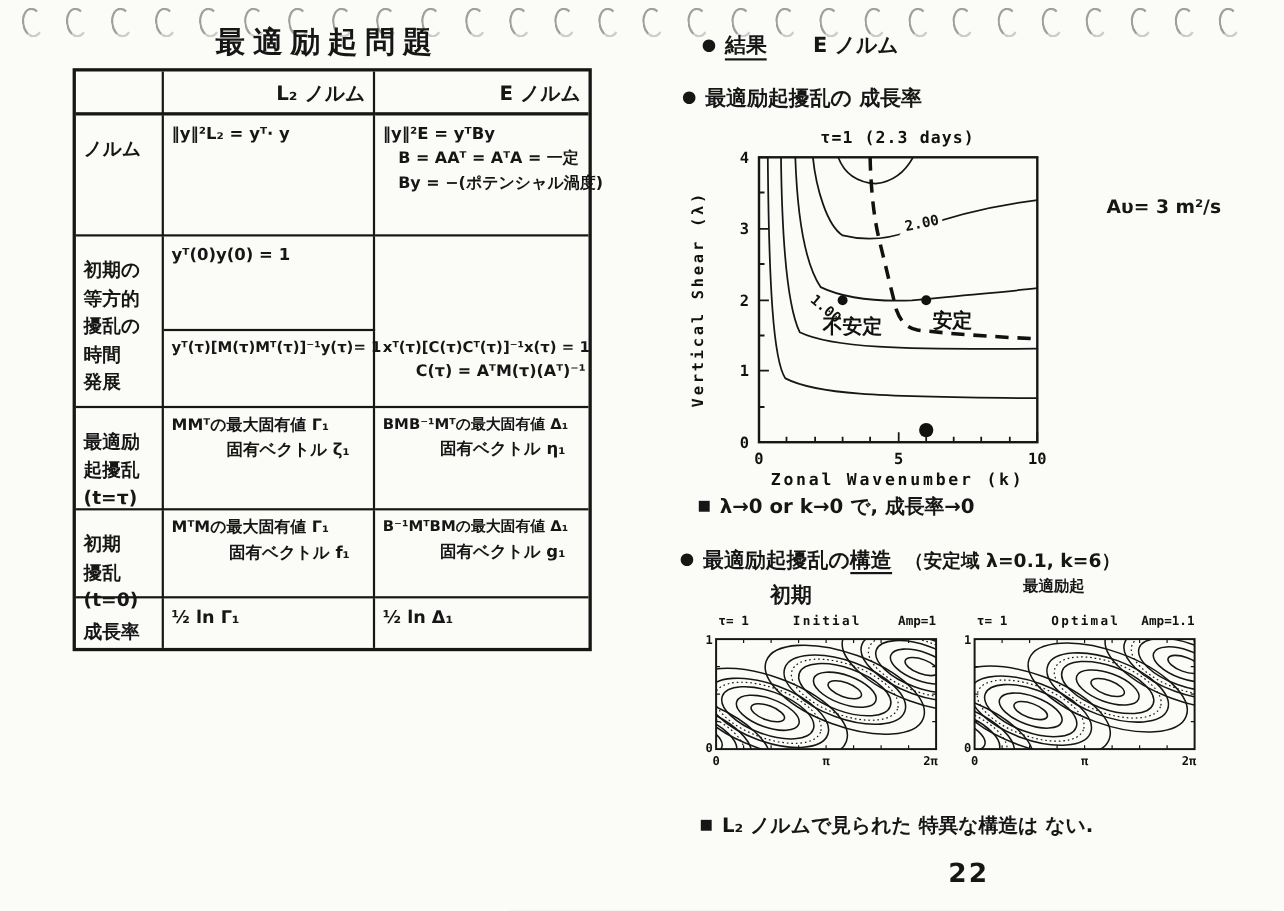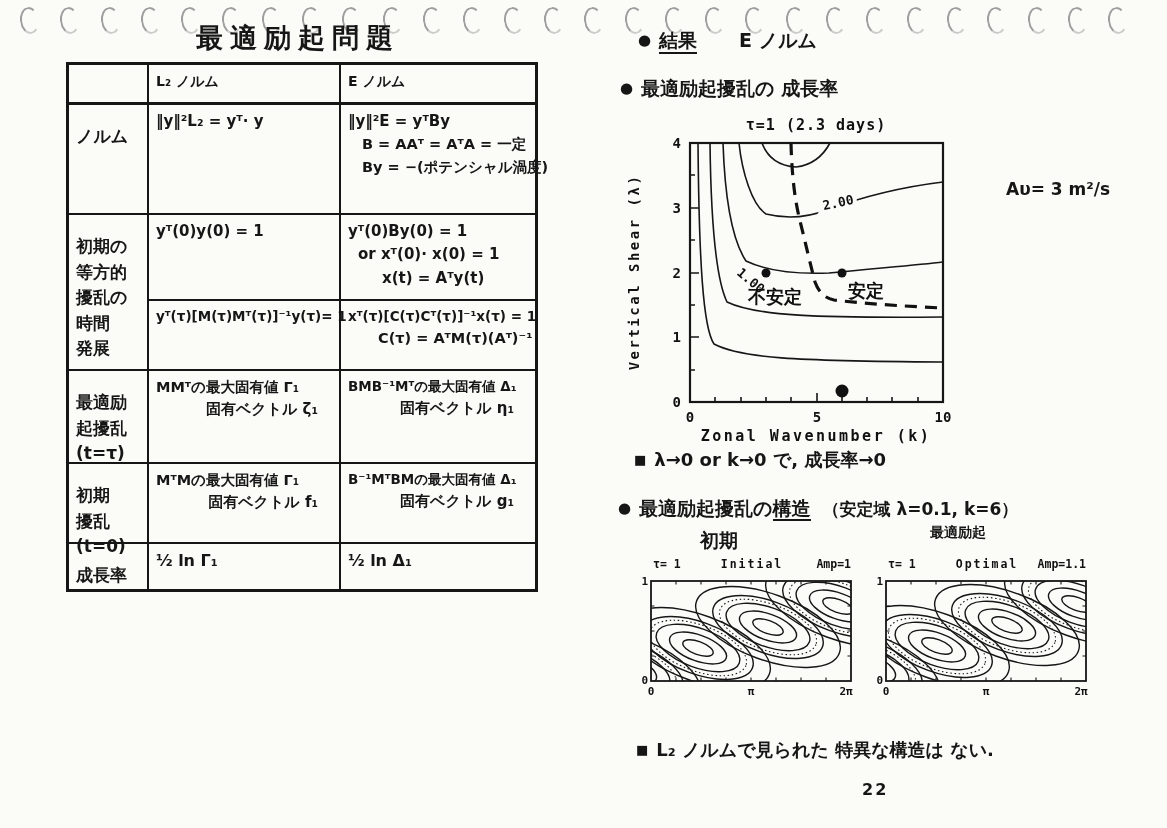--- a/index.html
+++ b/index.html
@@ -18,21 +18,21 @@
   
   .ntable{position:absolute;left:66px;top:62px;display:grid;
           grid-template-columns:80px 192px 194px;
           grid-template-rows:40px 110px 86px 70px 93px 80px 45px;
           border:3px solid #161616;}
   .ntable *{box-sizing:border-box;}
   .c{border-right:2.5px solid #161616;border-bottom:2.5px solid #161616;
      padding:5px 7px;font-size:15px;overflow:visible;}
   .c.last{border-right:none;}
   .c.bottom{border-bottom:none;}
-  .c.head{border-bottom:3px solid #161616;text-align:left;font-size:14px;padding-top:8px;}
+  .c.head{border-bottom:3px solid #161616;text-align:right;font-size:18px;padding-top:8px;}
   .c.lbl{font-size:17px;line-height:1.5;padding-top:19px;}
   .gc1{grid-column:1}.gc2{grid-column:2}.gc3{grid-column:3}
   .gr1{grid-row:1}.gr2{grid-row:2}.gr3{grid-row:3}.gr4{grid-row:4}
   .gr5{grid-row:5}.gr6{grid-row:6}.gr7{grid-row:7}
   .gr34{grid-row:3 / span 2}
   .fline{line-height:1.55;}
   .tight{font-size:13.5px;white-space:nowrap;}
   .mid{font-size:14.5px;white-space:nowrap;}
   .ml10{margin-left:10px}.ml14{margin-left:14px}.ml30{margin-left:30px}.ml34{margin-left:34px}
   .rright{text-align:right;padding-right:14px;}
@@ -42,21 +42,21 @@
   .b1 .val{margin-left:42px;}
   .b2{left:620px;top:76px;font-size:19px;}
   .noteg{left:634px;top:448px;font-size:18px;}
   .b3{left:618px;top:496px;font-size:19px;}
   .b3 .ul{border-bottom:2px solid #161616;}
   .b3 .paren{font-size:17px;margin-left:12px;}
   .avnote{left:1006px;top:138px;font-size:17px;margin-top:41px;}
   .hl-left{left:700px;top:528px;font-size:19px;}
   .hl-right{left:930px;top:524px;font-size:14px;}
   .note2{left:636px;top:738px;font-size:18px;}
-  .pageno{left:862px;top:780px;font-size:16px;letter-spacing:2px;}
+  .pageno{left:862px;top:780px;font-size:24px;letter-spacing:2px;}
   .bullet{display:inline-block;margin-right:8px;font-size:15px;vertical-align:2px;}
   .sqb{font-size:13px;vertical-align:2px;}
   
   svg text{font-family:"DejaVu Sans Mono",monospace;font-weight:bold;fill:#111;}
   svg text.hand-t{font-family:"DejaVu Sans",sans-serif;font-weight:600;}
   .chartsvg{left:615px;top:110px;}
   .sp1{left:640px;top:556px;}
   .sp2{left:875px;top:556px;}
 </style>
 </head>
@@ -113,25 +113,20 @@
     </div>
 
     <div class="c lbl pre gc1 gr34">初期の
 等方的
 擾乱の
 時間
 発展</div>
     <div class="c gc2 gr3">
       <div class="fline">yᵀ(0)y(0) = 1</div>
     </div>
-    <div class="c last gc3 gr3">
-      <div class="fline">yᵀ(0)By(0) = 1</div>
-      <div class="fline ml10">or  xᵀ(0)· x(0) = 1</div>
-      <div class="fline ml34">x(t) = Aᵀy(t)</div>
-    </div>
     <div class="c gc2 gr4">
       <div class="fline tight">yᵀ(τ)[M(τ)Mᵀ(τ)]⁻¹y(τ)= 1</div>
     </div>
     <div class="c last gc3 gr4">
       <div class="fline tight">xᵀ(τ)[C(τ)Cᵀ(τ)]⁻¹x(τ) = 1</div>
       <div class="fline ml30 mid">C(τ) = AᵀM(τ)(Aᵀ)⁻¹</div>
     </div>
 
     <div class="c lbl pre gc1 gr5">最適励
 起擾乱

